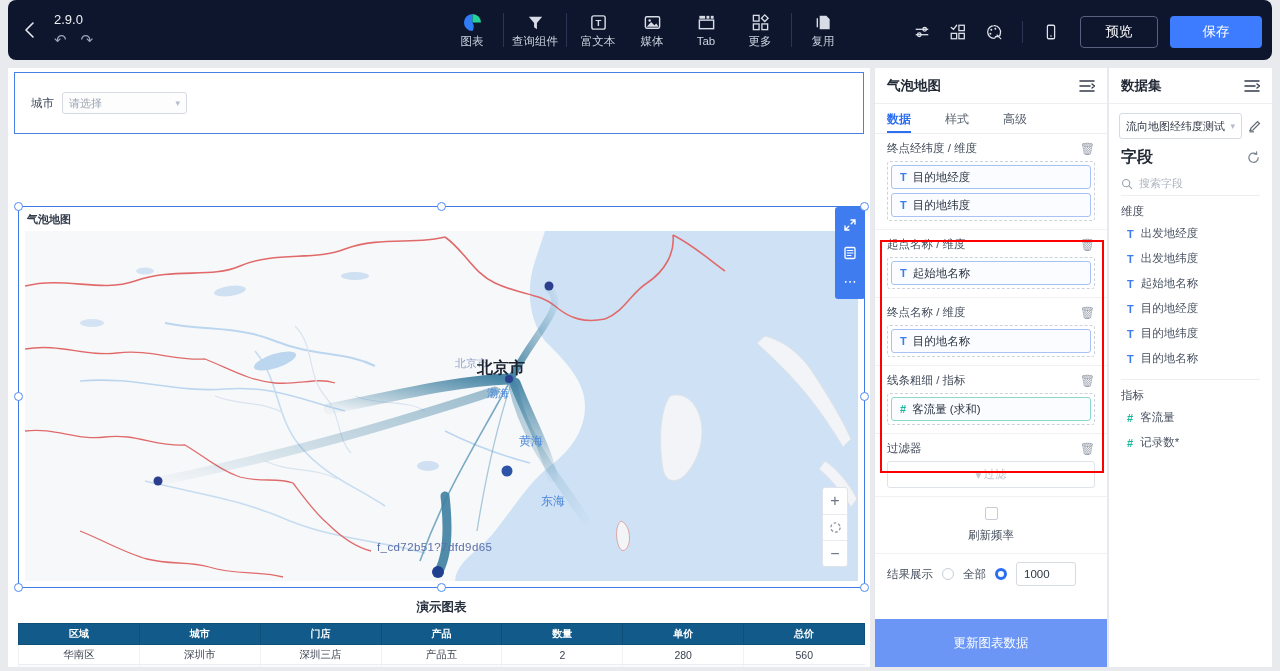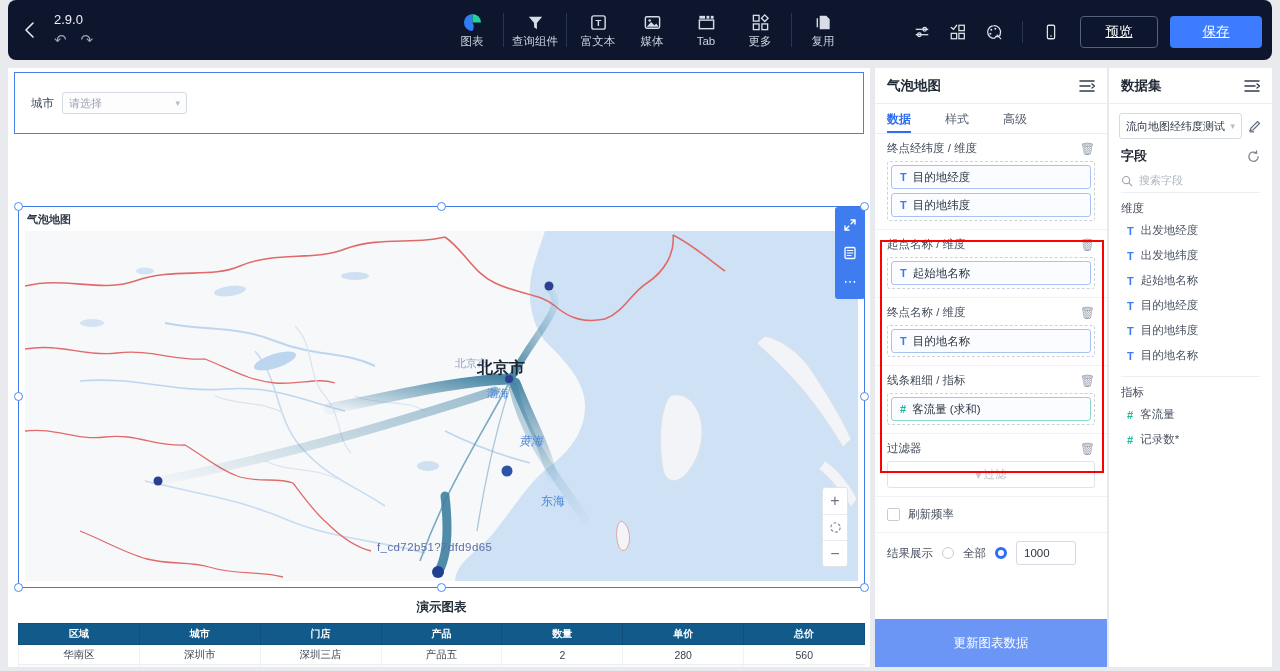--- a/index.html
+++ b/index.html
@@ -33,21 +33,21 @@
 
   .tb-center { position:absolute; left: 437px; top:0; height:60px; display:flex; align-items:center; }
   .tb-tool {
     display:flex; flex-direction:column; align-items:center; justify-content:center;
     width: 54px; height: 60px; cursor:pointer; color:#d8dce6;
   }
   .tb-tool .ico { height: 20px; display:flex; align-items:center; justify-content:center; margin-bottom:3px; }
   .tb-tool .lbl { font-size: 11.5px; color:#cbd2df; line-height:13px; white-space:nowrap; }
   .tb-div { width:1px; height:34px; background:#2a3552; margin:0 4px; }
 
-  .tb-right { position:absolute; right: 10px; top:0; height:64px; display:flex; align-items:center; gap:2px;text-decoration:underline; }
+  .tb-right { position:absolute; right: 10px; top:0; height:64px; display:flex; align-items:center; gap:2px; }
   .tb-icobtn {
     width:34px;height:34px;display:flex;align-items:center;justify-content:center;
     color:#dfe3ec;cursor:pointer;border-radius:4px;
   }
   .tb-vdiv { width:1px;height:22px;background:#2b3654;margin:0 9px; }
   .btn-preview {
     width: 78px; height: 32px; border:1px solid #5b6party; border:1px solid #56617e; border-radius:4px;
     display:flex;align-items:center;justify-content:center;
     font-size:13.5px;color:#fff;cursor:pointer;margin-left:10px;
   }
@@ -160,21 +160,21 @@
   .pill .tmark { color:#3d7cf0; font-size:11px; margin-right:6px; font-weight:bold; }
   .pill.metric { border-color:#8bd9c8; }
   .pill.metric .tmark { color:#18b89a; }
   .redbox {
     position:absolute; left:5px; right:3px; border:2.5px solid #ff0000; pointer-events:none; z-index:9;
   }
   .filterbox {
     height:27px;border:1px solid #dfe3ea;border-radius:3px;background:#fff;
     display:flex;align-items:center;justify-content:center;font-size:11.5px;color:#c3c9d2;cursor:pointer;
   }
-  .cfg-refresh { padding:10px 12px; display:flex; align-items:center; gap:8px; border-bottom:1px solid #f0f1f4;}
+  .cfg-refresh { padding:10px 12px; display:flex; align-items:center; gap:8px; border-bottom:1px solid #f0f1f4;flex-direction:column;}
   .cbox { width:13px;height:13px;border:1px solid #c7cdd6;border-radius:2px; }
   .cfg-refresh span { font-size:11.5px; color:#434c5a; }
   .cfg-result { padding:8px 12px; display:flex; align-items:center; gap:9px; }
   .cfg-result .lb { font-size:11.5px; color:#434c5a; }
   .radio { width:12px;height:12px;border:1px solid #c7cdd6;border-radius:50%;background:#fff; }
   .radio.on { border:3px solid #2c6ef2; background:#fff; }
   .numinput {
     width:60px;height:24px;border:1px solid #d6dae2;border-radius:3px;
     font-size:11.5px;color:#2d3643;padding:0 7px;outline:none;
   }
@@ -194,21 +194,21 @@
   }
   .ds-head .t { font-size:13.5px; font-weight:bold; color:#1f2733; }
   .ds-sel-row { display:flex; align-items:center; gap:6px; padding:9px 10px 4px; }
   .ds-select {
     flex:1; height:26px; border:1px solid #d6dae2; border-radius:3px;
     display:flex;align-items:center;justify-content:space-between;
     padding:0 6px; font-size:11px; color:#2d3643; cursor:pointer; overflow:hidden; white-space:nowrap;
   }
   .ds-edit { color:#5e6876; font-size:13px; cursor:pointer; }
   .ds-fields-hd { display:flex;align-items:center;justify-content:space-between;padding:4px 12px 2px; }
-  .ds-fields-hd .t { font-size:13px; font-weight:bold; color:#1f2733; }
+  .ds-fields-hd .t { font-size:16px; font-weight:bold; color:#1f2733; }
   .ds-search {
     margin:2px 12px 0; height:24px; display:flex; align-items:center; gap:6px;
     border-bottom:1px solid #eceef2; font-size:11px; color:#aeb5bf;
   }
   .ds-group { font-size:11.5px; color:#434c5a; padding:8px 12px 2px; }
   .ds-field { display:flex; align-items:center; gap:7px; padding:5px 12px 5px 18px; font-size:11.5px; color:#4a5362; cursor:pointer;}
   .ds-field .m { color:#3d7cf0; font-weight:bold; font-size:11px; }
   .ds-field.metric .m { color:#18b89a; }
   .ds-sep { height:1px; background:#eceef2; margin:8px 12px 0; }
   svg { display:block; }
@@ -451,21 +451,21 @@
           <circle cx="524" cy="55" r="4.5" fill="#2c3f8f"></circle>
           <circle cx="133" cy="250" r="4.5" fill="#2c3f8f"></circle>
           <circle cx="484" cy="148" r="4" fill="#2c3f8f"></circle>
           <circle cx="482" cy="240" r="5.5" fill="#2c53a5"></circle>
           <circle cx="413" cy="341" r="6" fill="#1f3f8f"></circle>
         </svg>
 
         <div class="city-label-bg" style="left:430px;top:125px;">北京市</div>
         <div class="city-label-big" style="left:452px;top:127px;">北京市</div>
         <div class="sea-label" style="left:462px;top:155px;">渤海</div>
-        <div class="sea-label" style="left:494px;top:202px;font-size:12px;font-style:italic;">黄海</div>
+        <div class="sea-label" style="left:494px;top:202px;font-size:12px;">黄海</div>
         <div class="sea-label" style="left:516px;top:262px;font-size:12px;">东海</div>
         <div class="flow-id" style="left:352px;top:310px;">f_cd72b51?7dfd9d65</div>
 
         <div class="zoomctl">
           <div>+</div>
           <div>
             <svg width="13" height="13" viewBox="0 0 14 14">
                 <circle cx="7" cy="7" r="5" fill="none" stroke="#8b939e" stroke-width="1.4" stroke-dasharray="3 2.2"></circle>
               </svg>
           </div>

